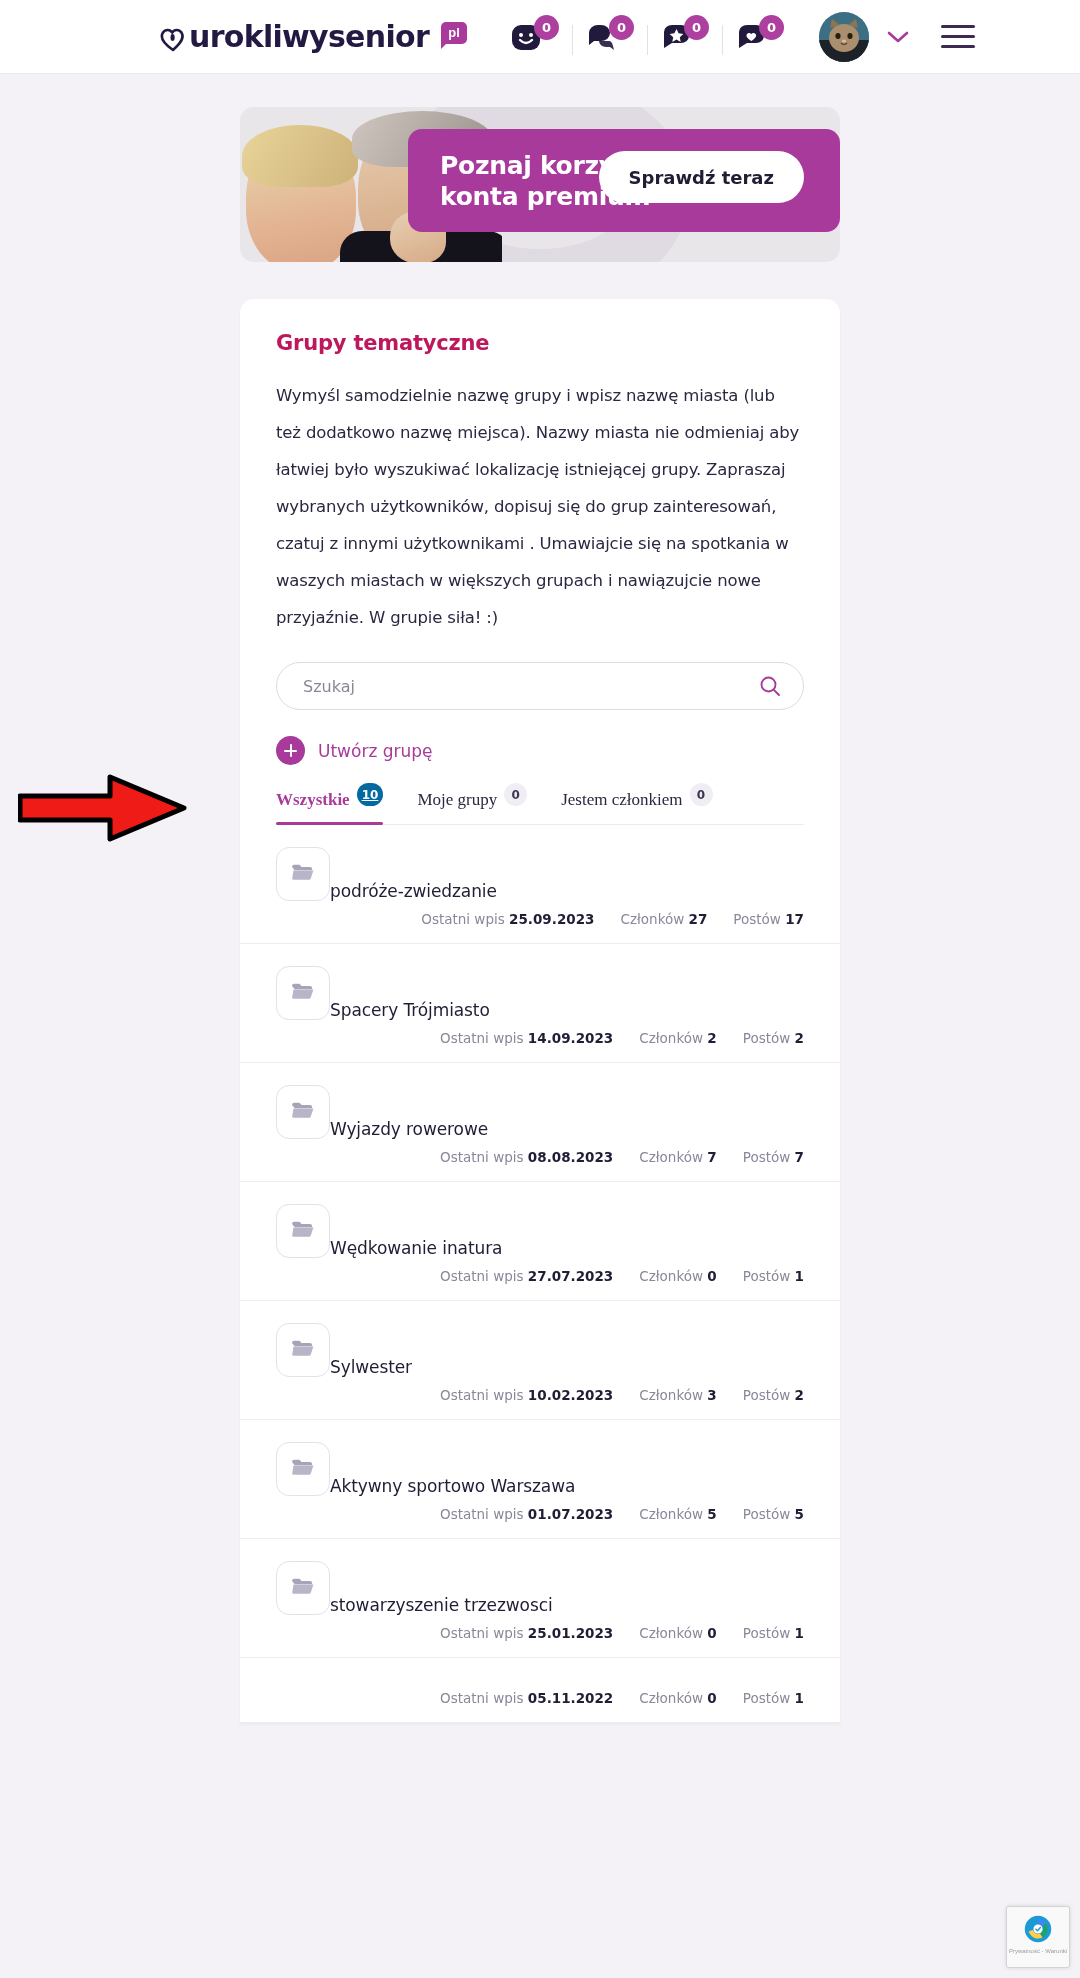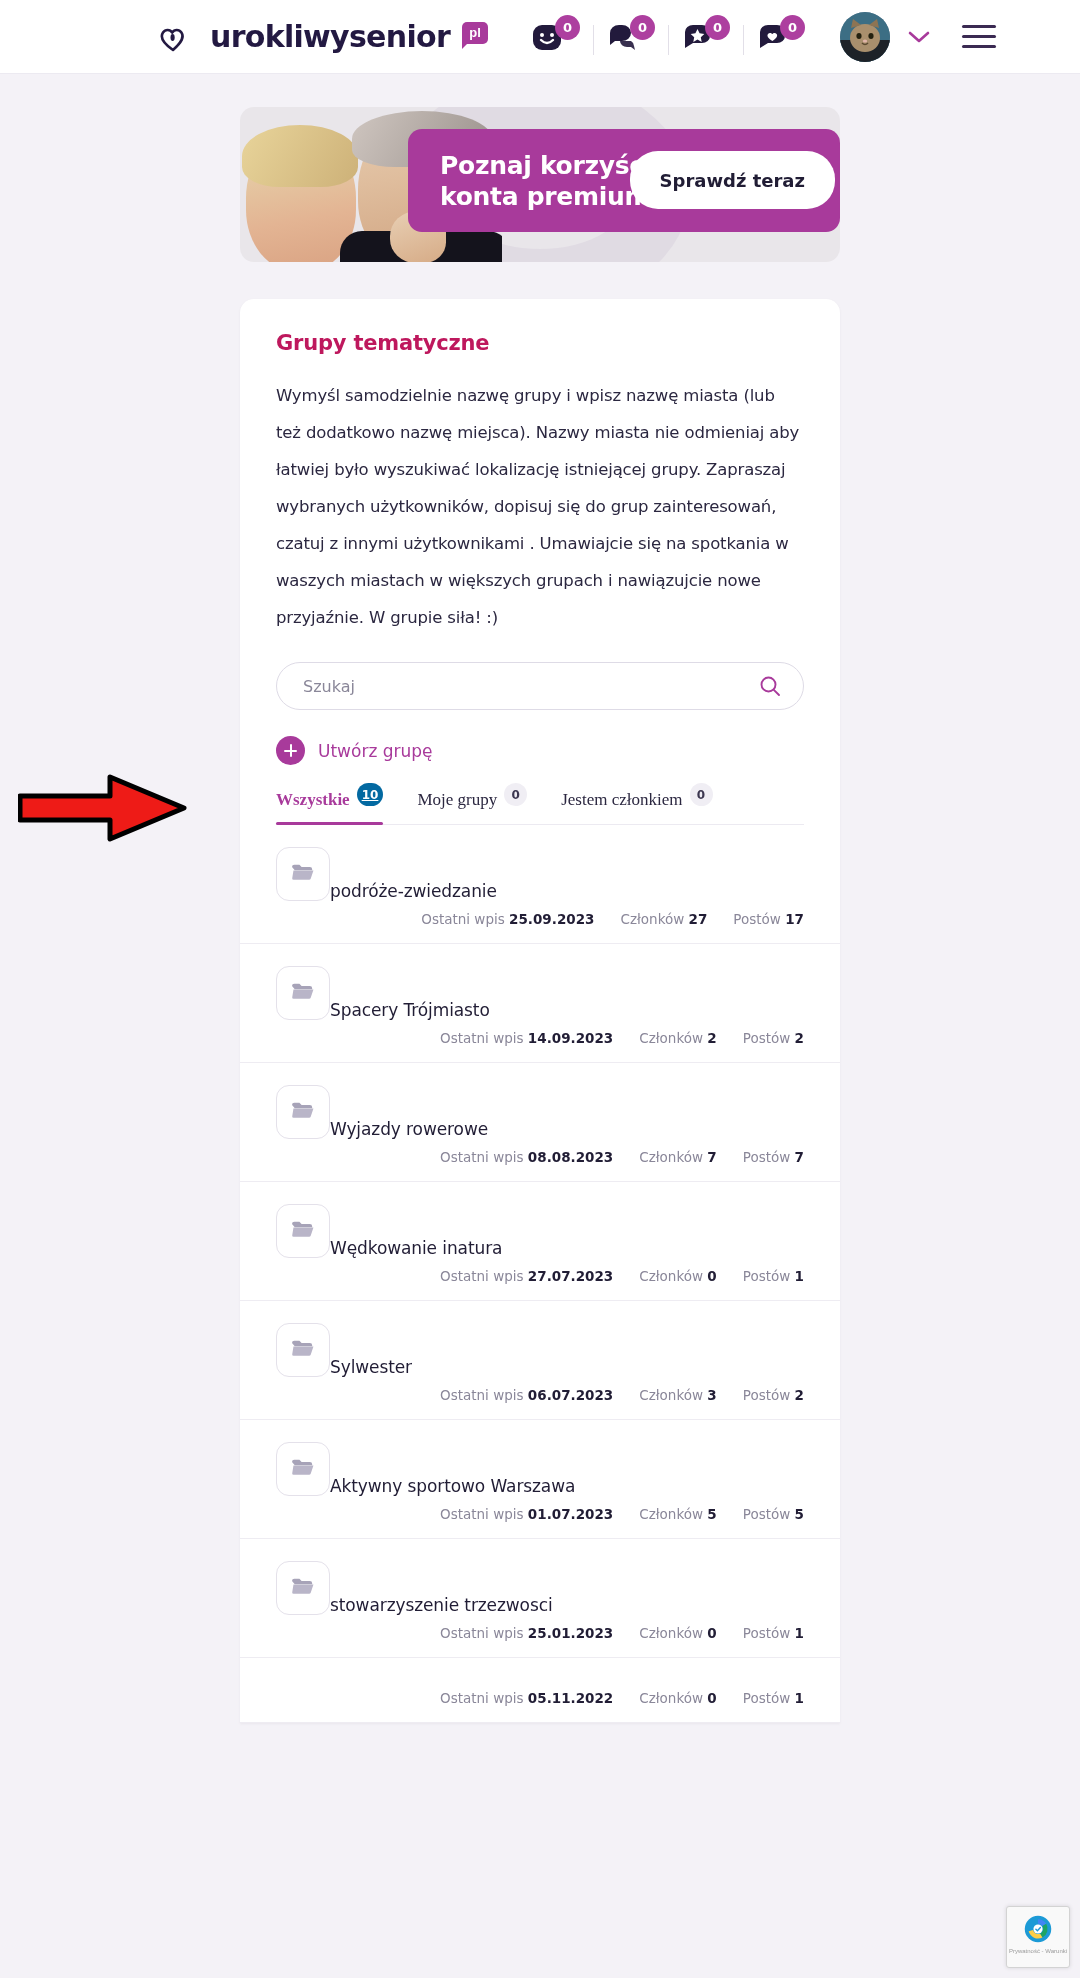--- a/index.html
+++ b/index.html
@@ -37,21 +37,20 @@
     margin-right: 1px;
     margin-top: 4px;
   }
   .logo-text {
     font-size: 30px;
     font-weight: 700;
     color: #231942;
     letter-spacing: -0.7px;
     line-height: 34px;
     font-family: "DejaVu Sans", sans-serif;
-    margin-left: 21px;
   }
   .logo-lang {
     position: relative;
     margin-left: 12px;
     margin-top: 2px;
     width: 26px; height: 22px;
     background: #a83a9b;
     border-radius: 5px 5px 5px 0;
     color: #fff;
     font-size: 13px;
@@ -218,22 +217,22 @@
   .banner-title {
     color: #ffffff;
     font-size: 25px;
     font-weight: 700;
     line-height: 31px;
     font-family: "DejaVu Sans", sans-serif;
     letter-spacing: -0.3px;
   }
   .banner-btn {
     position: absolute;
-    right: 5px; top: 22px;
-    height: 58px;
+    right: 36px; top: 22px;
+    height: 52px;
     padding: 16px 30px;
     background: #ffffff;
     border: none;
     border-radius: 28px;
     color: #211d35;
     font-size: 18px;
     font-weight: 600;
     font-family: "DejaVu Sans", sans-serif;
     cursor: pointer;
     white-space: nowrap;
@@ -660,21 +659,21 @@
           <div class="group-main">
             <div class="folder-box">
               <span><svg viewBox="0 0 28 24" width="26" height="22">
                   <path d="M2 6.5 a2.5 2.5 0 0 1 2.5-2.5 h5.6 l2.4 2.6 h9 a2.5 2.5 0 0 1 2.5 2.5 v1 h-19 z" fill="#a7a3b8"></path>
                   <path d="M3.6 10.4 h21.8 l-2.9 8.6 a2 2 0 0 1 -1.9 1.4 h-17 a1.4 1.4 0 0 1 -1.3 -1.9 z" fill="#b9b5c8"></path>
                 </svg></span>
             </div>
             <div class="group-name">Sylwester</div>
           </div>
           <div class="group-meta">
-            <span>Ostatni wpis <b>06.07.2023</b></span>
+            <span>Ostatni wpis <b>10.02.2023</b></span>
             <span>Członków <b>3</b></span>
             <span>Postów <b>2</b></span>
           </div>
         </div>
         <div class="group-row">
           <div class="group-main">
             <div class="folder-box">
               <span><svg viewBox="0 0 28 24" width="26" height="22">
                   <path d="M2 6.5 a2.5 2.5 0 0 1 2.5-2.5 h5.6 l2.4 2.6 h9 a2.5 2.5 0 0 1 2.5 2.5 v1 h-19 z" fill="#a7a3b8"></path>
                   <path d="M3.6 10.4 h21.8 l-2.9 8.6 a2 2 0 0 1 -1.9 1.4 h-17 a1.4 1.4 0 0 1 -1.3 -1.9 z" fill="#b9b5c8"></path>

